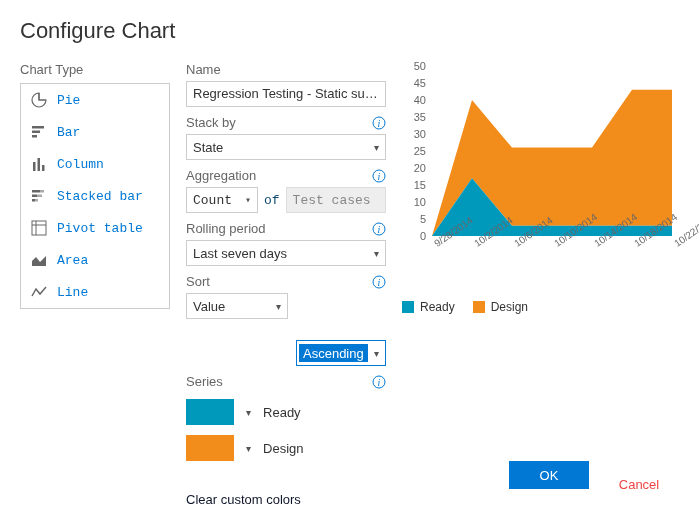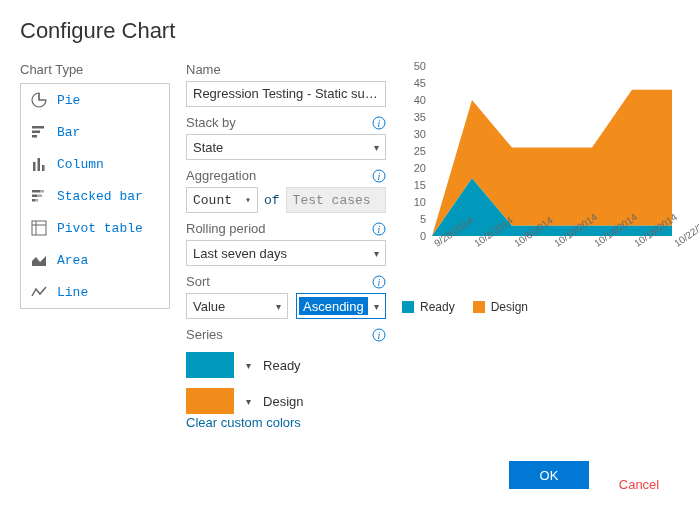--- a/index.html
+++ b/index.html
@@ -127,20 +127,21 @@
   }
   .sort-row .select { flex: 1; }
   .sort-dir {
     flex: 1;
     height: 26px;
     border: 1px solid #0078d4;
     display: flex;
     align-items: center;
     padding: 0 0 0 0;
     cursor: pointer;
+    margin-top: 47px;
   }
   .sort-dir .val {
     background: #0078d4;
     color: #fff;
     padding: 0 4px;
     height: 18px;
     margin-left: 2px;
     display: flex;
     align-items: center;
   }
@@ -151,22 +152,22 @@
     align-items: center;
     gap: 12px;
     margin-top: 10px;
   }
   .swatch {
     width: 48px; height: 26px;
   }
   .series-chev { font-size: 10px; color: #555; cursor: pointer; }
   .series-label { color: #333; }
   .clear-colors {
-    margin-top: 1px;
-    color: #0369a1;
+    margin-top: 31px;
+    color: #0f172a;
     cursor: pointer;
   }
 
   .preview-panel {
     flex: 1;
     min-width: 270px;
     padding-top: 4px;
   }
   .chart-box {
     width: 270px;

